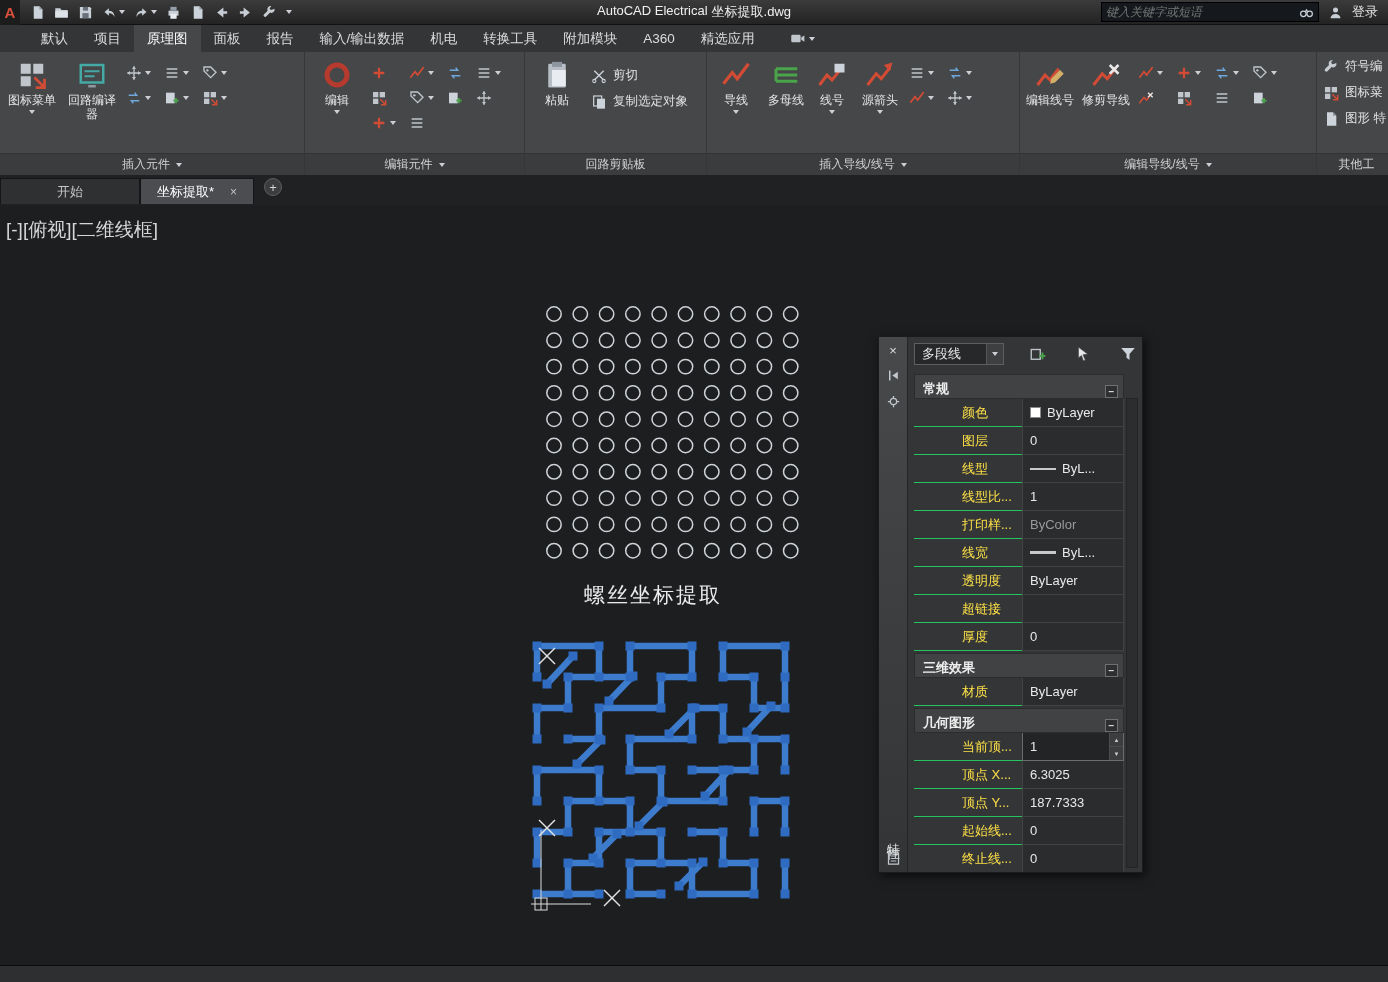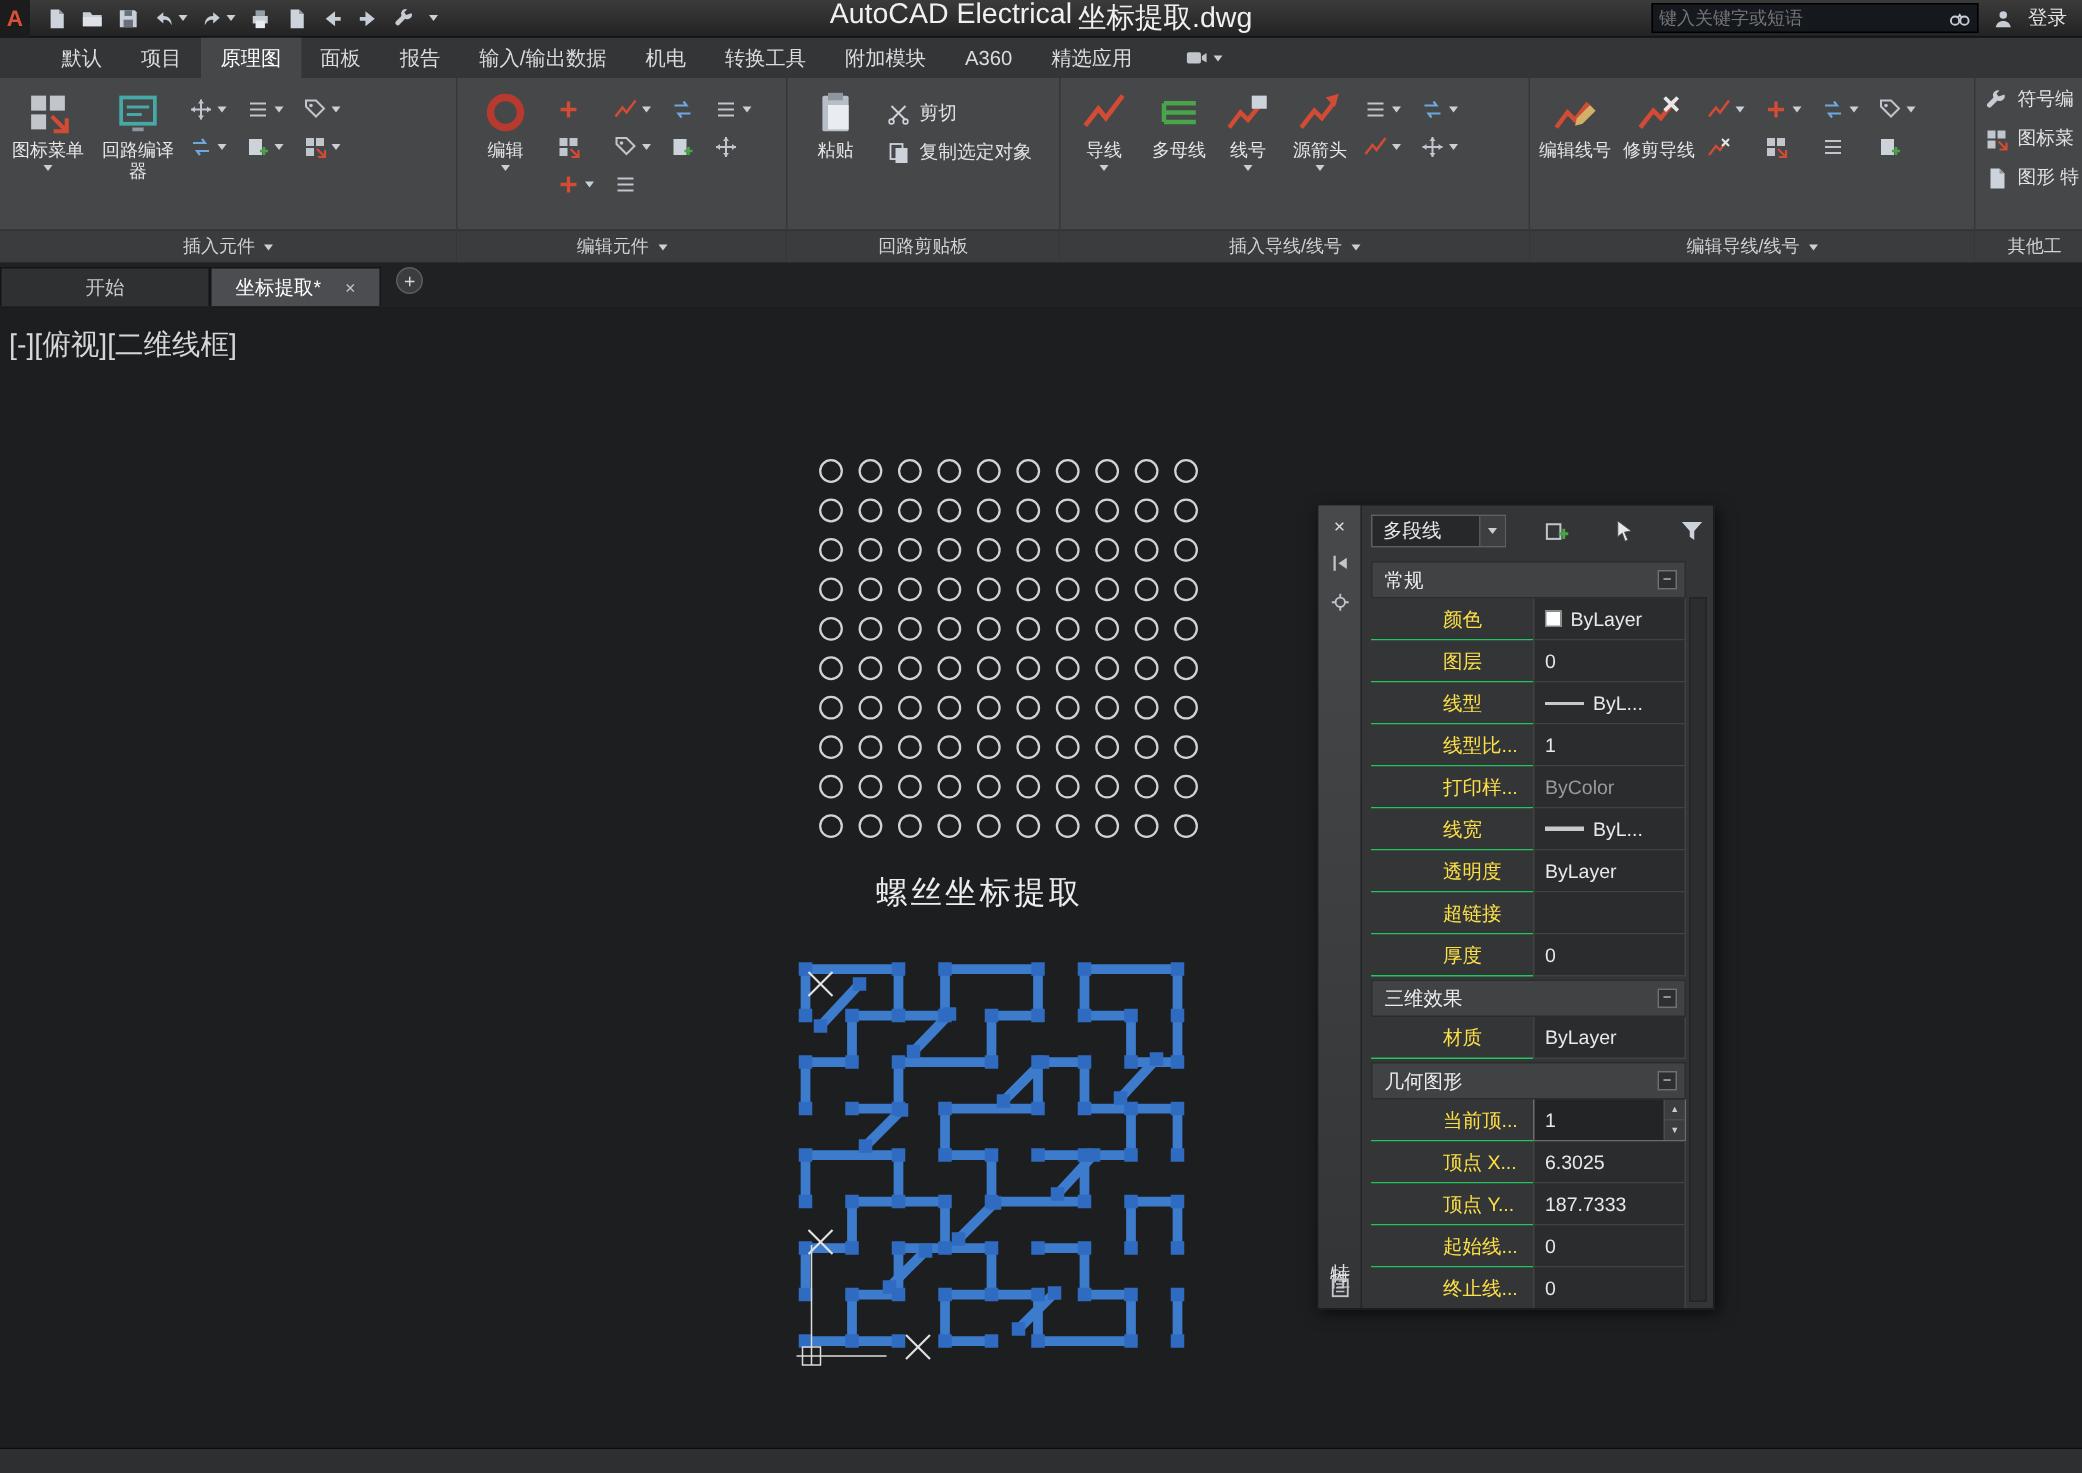--- a/index.html
+++ b/index.html
@@ -10,25 +10,25 @@
   svg.ic{display:block}
 
   
   .titlebar{height:25px;background:linear-gradient(#3b3b3b,#232323);display:flex;align-items:center;
     position:relative;color:#e8e8e8;border-bottom:1px solid #121212}
   .app-badge{width:20px;height:25px;display:flex;align-items:center;justify-content:center;
     color:#d8503c;font-weight:bold;font-size:15px;background:#1c1c1c}
   .qat{display:flex;align-items:center;gap:9px;padding:0 10px}
   .qbtn{display:flex;align-items:center;gap:2px}
   .ic15{width:15px;height:15px}
-  .tb-title{position:absolute;left:50%;transform:translateX(-50%);font-size:19px;display:flex;gap:4px;
+  .tb-title{position:absolute;left:50%;transform:translateX(-50%);font-size:13px;display:flex;gap:4px;
     white-space:nowrap;color:#f0f0f0}
   .tb-right{margin-left:auto;display:flex;align-items:center;gap:9px;padding-right:10px}
   .searchbox{display:flex;align-items:center;background:#15191d;border:1px solid #000;height:20px;width:218px;padding:0 4px;gap:4px}
-  .searchbox input{flex:1;background:transparent;border:0;outline:none;color:#c4c9cf;font-size:12px;min-width:0}
+  .searchbox input{flex:1;background:transparent;border:0;outline:none;color:#c4c9cf;font-style:italic;font-size:12px;min-width:0}
   .signin{font-size:13px;color:#e4e4e4}
 
   
   .ribbontabs{height:27px;background:#333537;display:flex;align-items:stretch;padding-left:28px;color:#dcdcdc;font-size:13.5px}
   .rtab{display:flex;align-items:center;padding:0 13px}
   .rtab.active{background:#454749;color:#fff}
   .media-widget{margin-left:22px;display:flex;align-items:center;gap:4px}
 
   
   .ribbon{height:123px;background:#454749;display:flex;overflow:hidden}
@@ -71,21 +71,21 @@
   .stripx{color:#dedede;font-size:13px;line-height:1}
   .pmain{flex:1;display:flex;flex-direction:column;padding:6px 4px 0 6px;min-width:0}
   .ptop{display:flex;align-items:center;gap:24px;margin-bottom:7px}
   .combo{width:102px;height:22px;background:#26282a;border:1px solid #5d5f61;display:flex;align-items:center;
     color:#e8e8e8;font-size:13px;padding-left:7px}
   .combo .cbtn{margin-left:auto;width:17px;height:100%;background:#3d3f41;display:flex;align-items:center;justify-content:center;border-left:1px solid #55575a}
   .pibtn{width:24px;height:22px;display:flex;align-items:center;justify-content:center}
   .ic18{width:18px;height:18px}
   .sections{flex:1;position:relative;padding-right:14px;overflow:hidden}
   .scrollrail{position:absolute;right:0;top:26px;bottom:4px;width:12px;background:#2b2d2f;border:1px solid #222426}
-  .shead{height:25px;background:#404244;display:flex;align-items:center;font-size:13px;font-weight:normal;color:#ededed;
+  .shead{height:25px;background:#404244;display:flex;align-items:flex-end;font-size:13px;font-weight:bold;color:#ededed;
     padding-left:8px;border:1px solid #2a2c2e;margin-top:2px}
   .minusbox{margin-left:auto;margin-right:5px;width:13px;height:13px;background:#2d2f31;border:1px solid #6e7072;
     color:#ddd;font-size:10px;line-height:11px;text-align:center}
   .prow{display:flex;height:28px;font-size:13px}
   .plabel{width:108px;background:#333537;color:#fde047;display:flex;align-items:center;padding-left:48px;
     border-bottom:1px solid #22c55e;flex:0 0 auto}
   .pvalue{flex:1;background:#2a2c2e;color:#e9e9e9;display:flex;align-items:center;padding-left:7px;gap:6px;
     border:1px solid #404244;border-top:0;min-width:0;white-space:nowrap;overflow:hidden}
   .pvalue.muted{color:#9a9a9a}
   .swatch{width:11px;height:11px;background:#fff;border:1px solid #8a8a8a;flex:0 0 auto}

